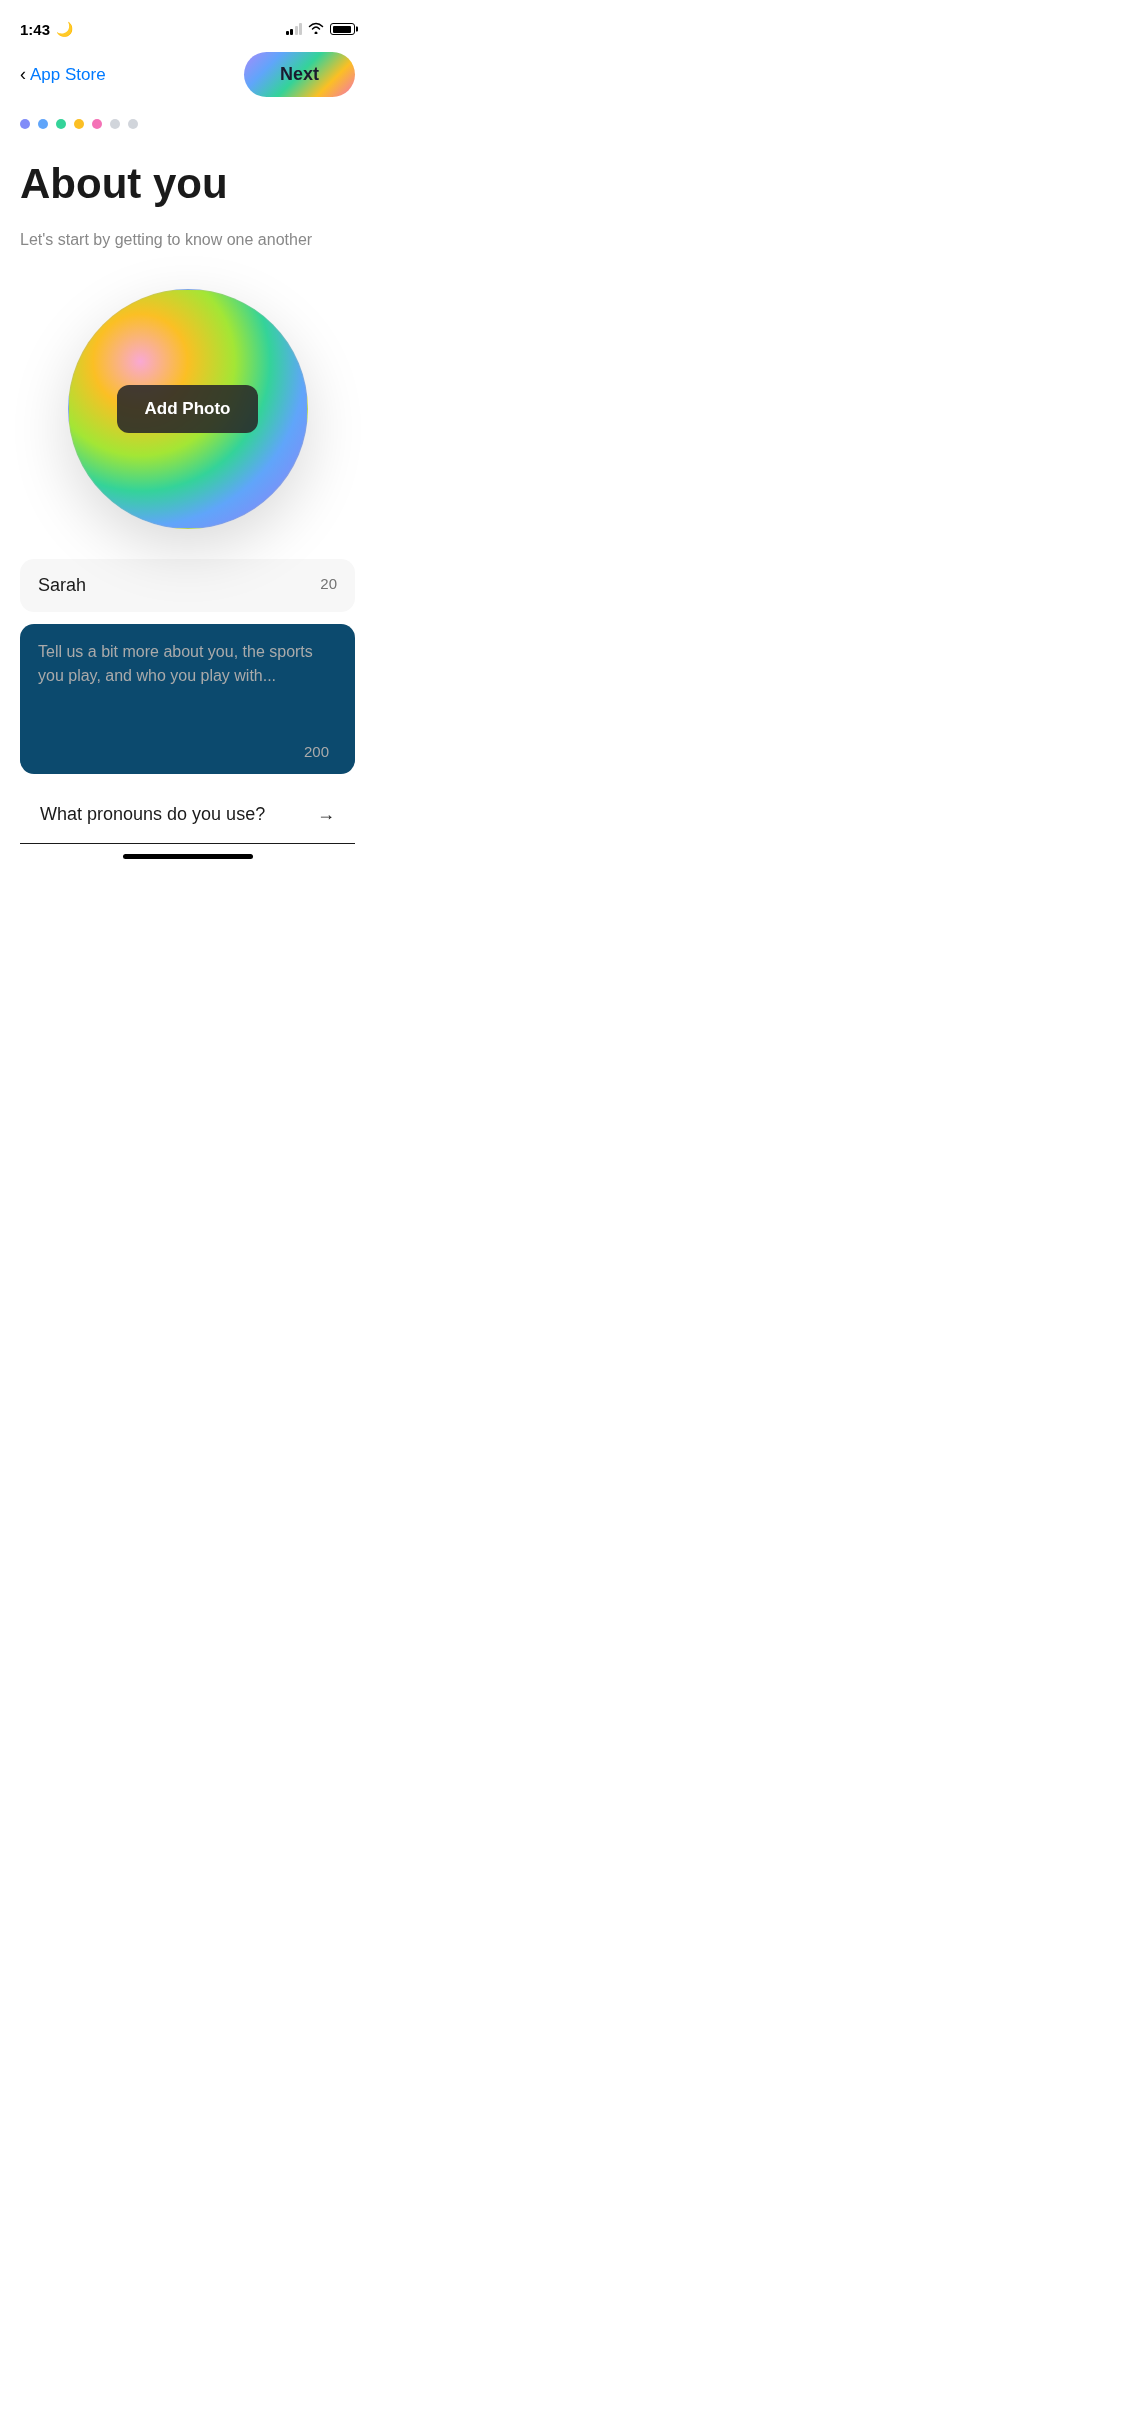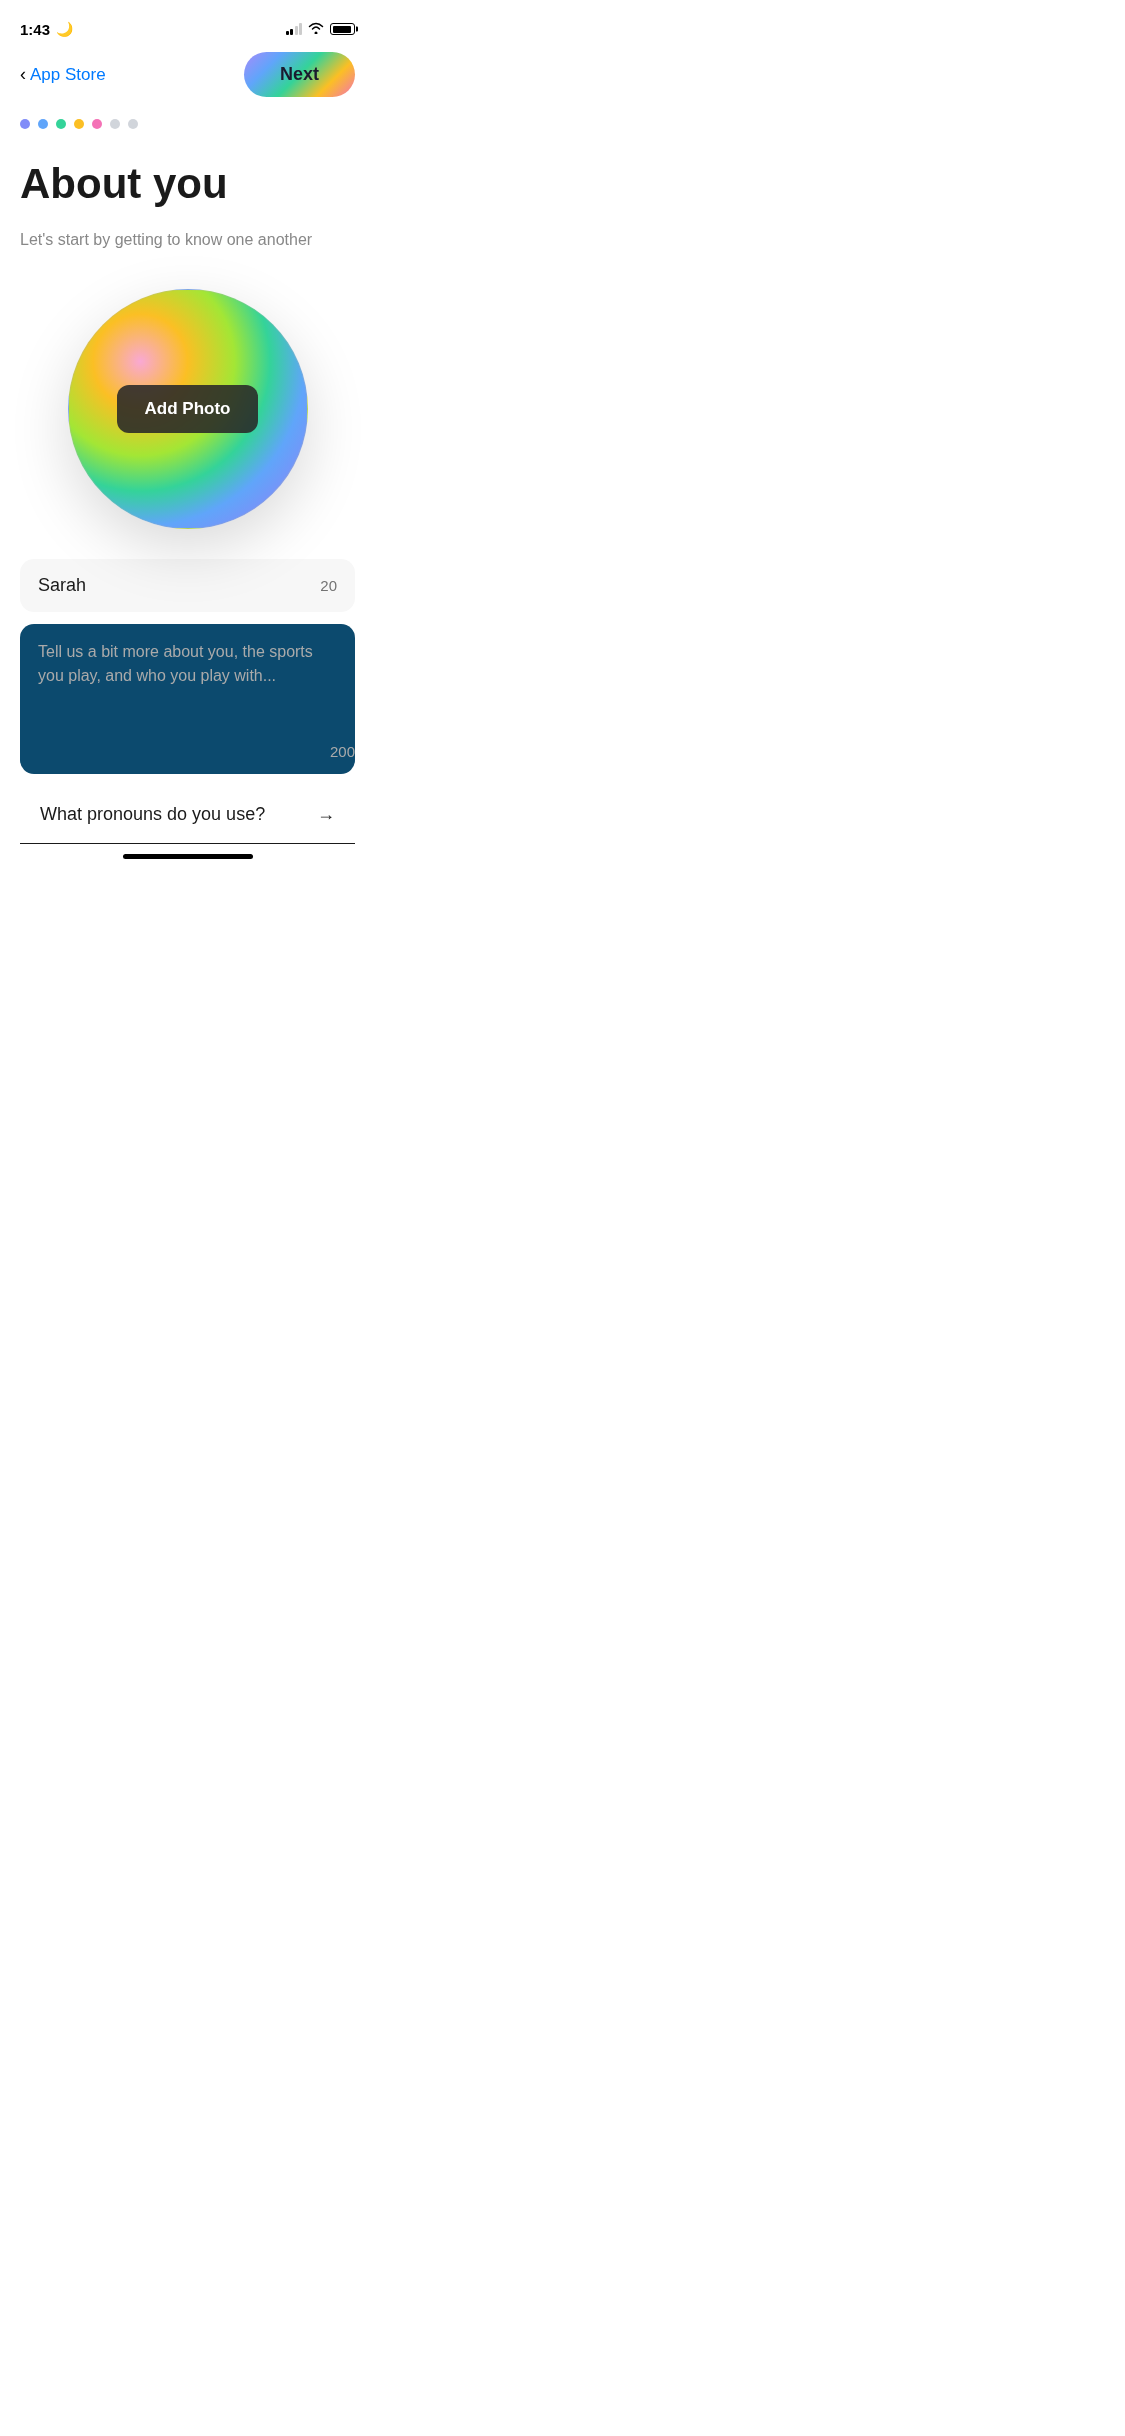--- a/index.html
+++ b/index.html
@@ -212,21 +212,20 @@
       padding: 0 20px;
     }
 
     .name-field-container {
       background: #f7f7f7;
       border-radius: 14px;
       padding: 16px 18px;
       margin-bottom: 12px;
       display: flex;
       justify-content: space-between;
-      align-items: center;
     }
 
     .name-value {
       font-size: 18px;
       color: #1a1a1a;
       font-weight: 400;
     }
 
     .char-count {
       font-size: 15px;
@@ -244,21 +243,21 @@
 
     .bio-placeholder {
       font-size: 16px;
       color: #aaa;
       line-height: 1.5;
     }
 
     .bio-char-count {
       position: absolute;
       bottom: 14px;
-      right: 0;
+      right: 26px;
       font-size: 15px;
       color: #aaa;
     }
 
     
     .pronouns-row {
       display: flex;
       justify-content: space-between;
       align-items: flex-end;
       padding: 18px 20px;

